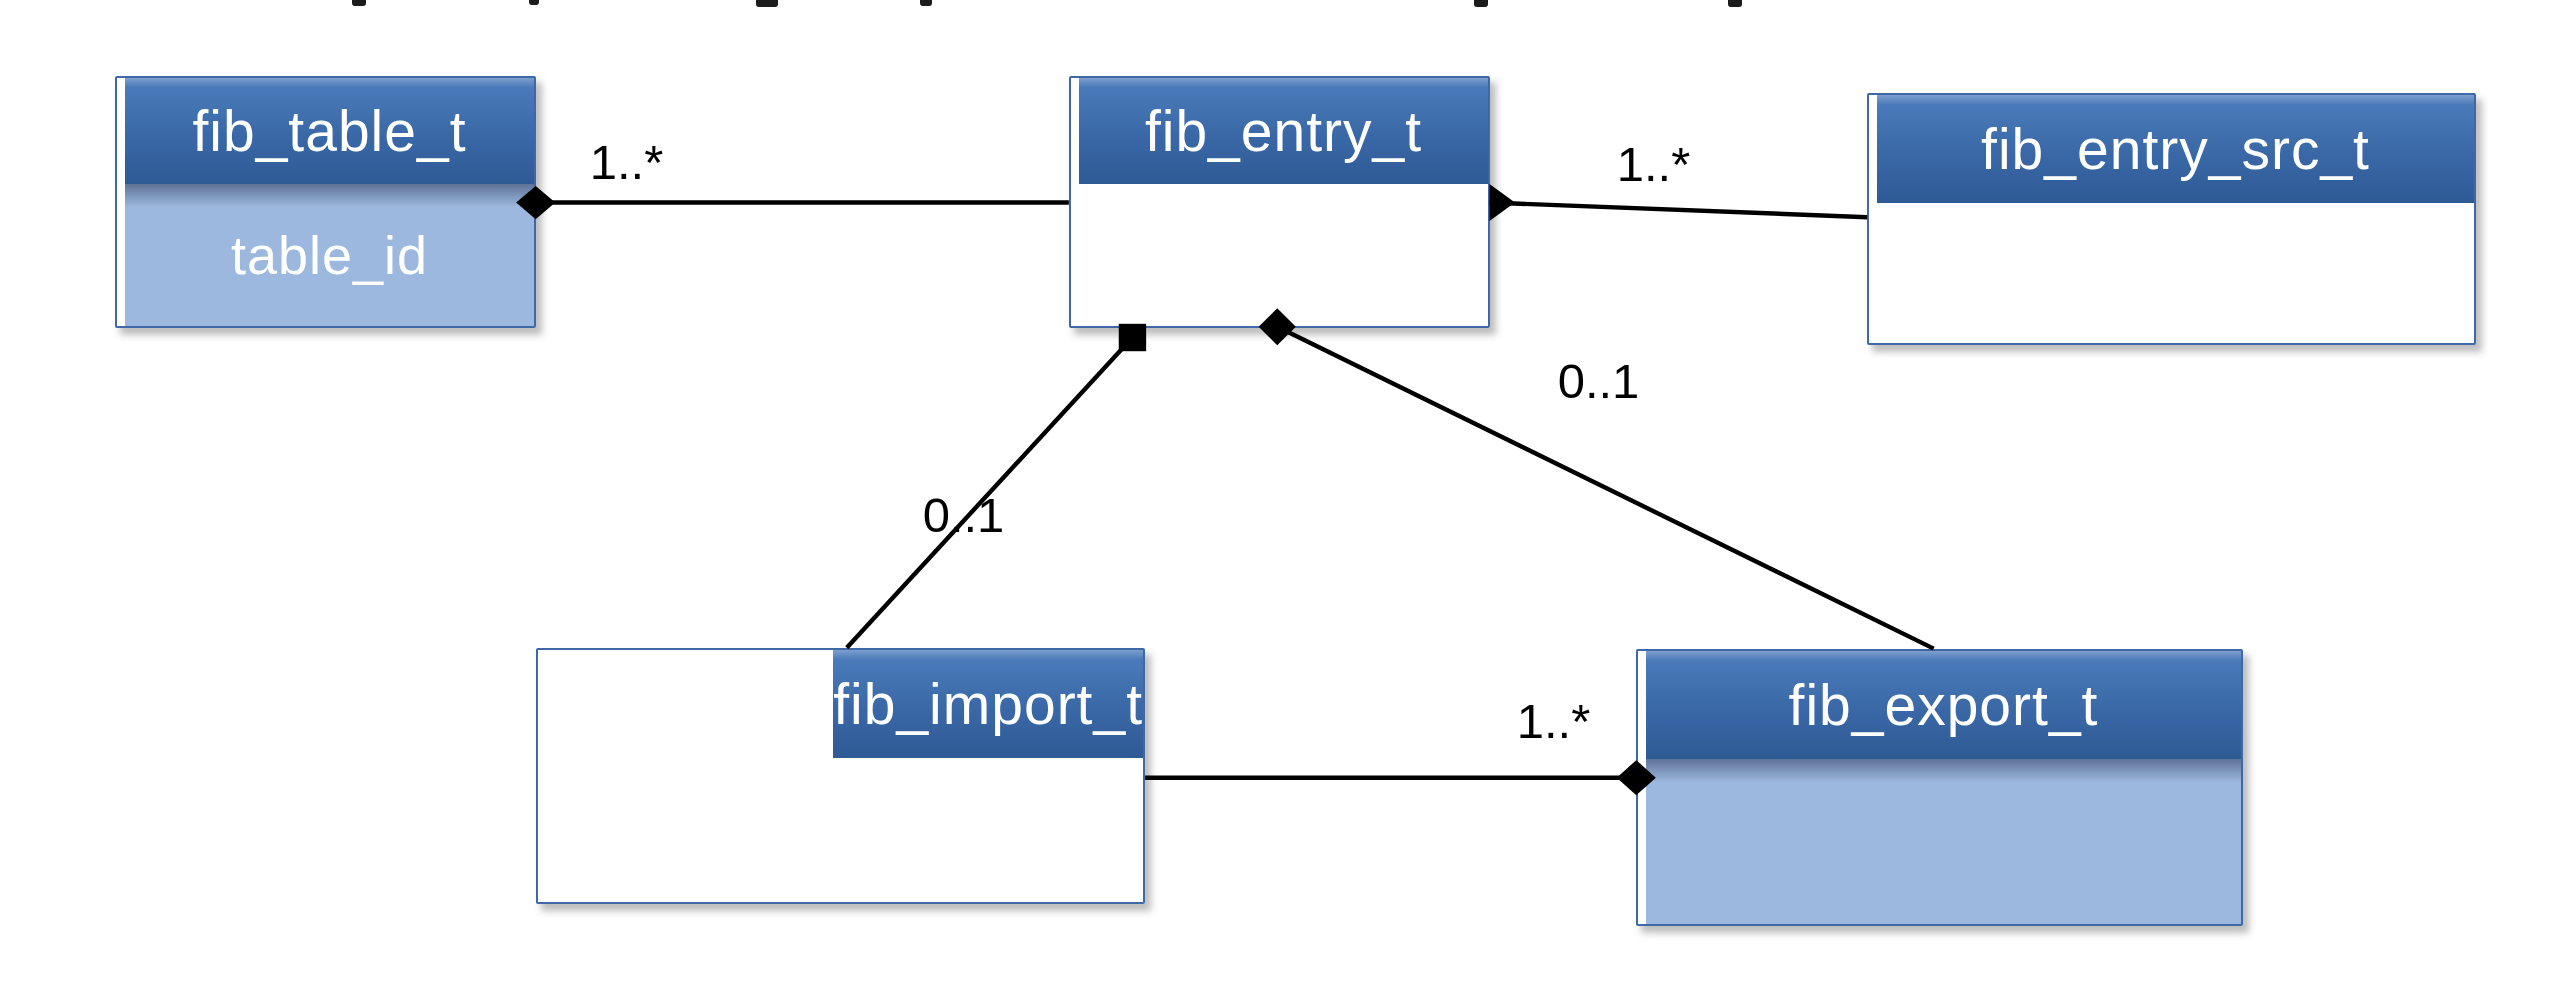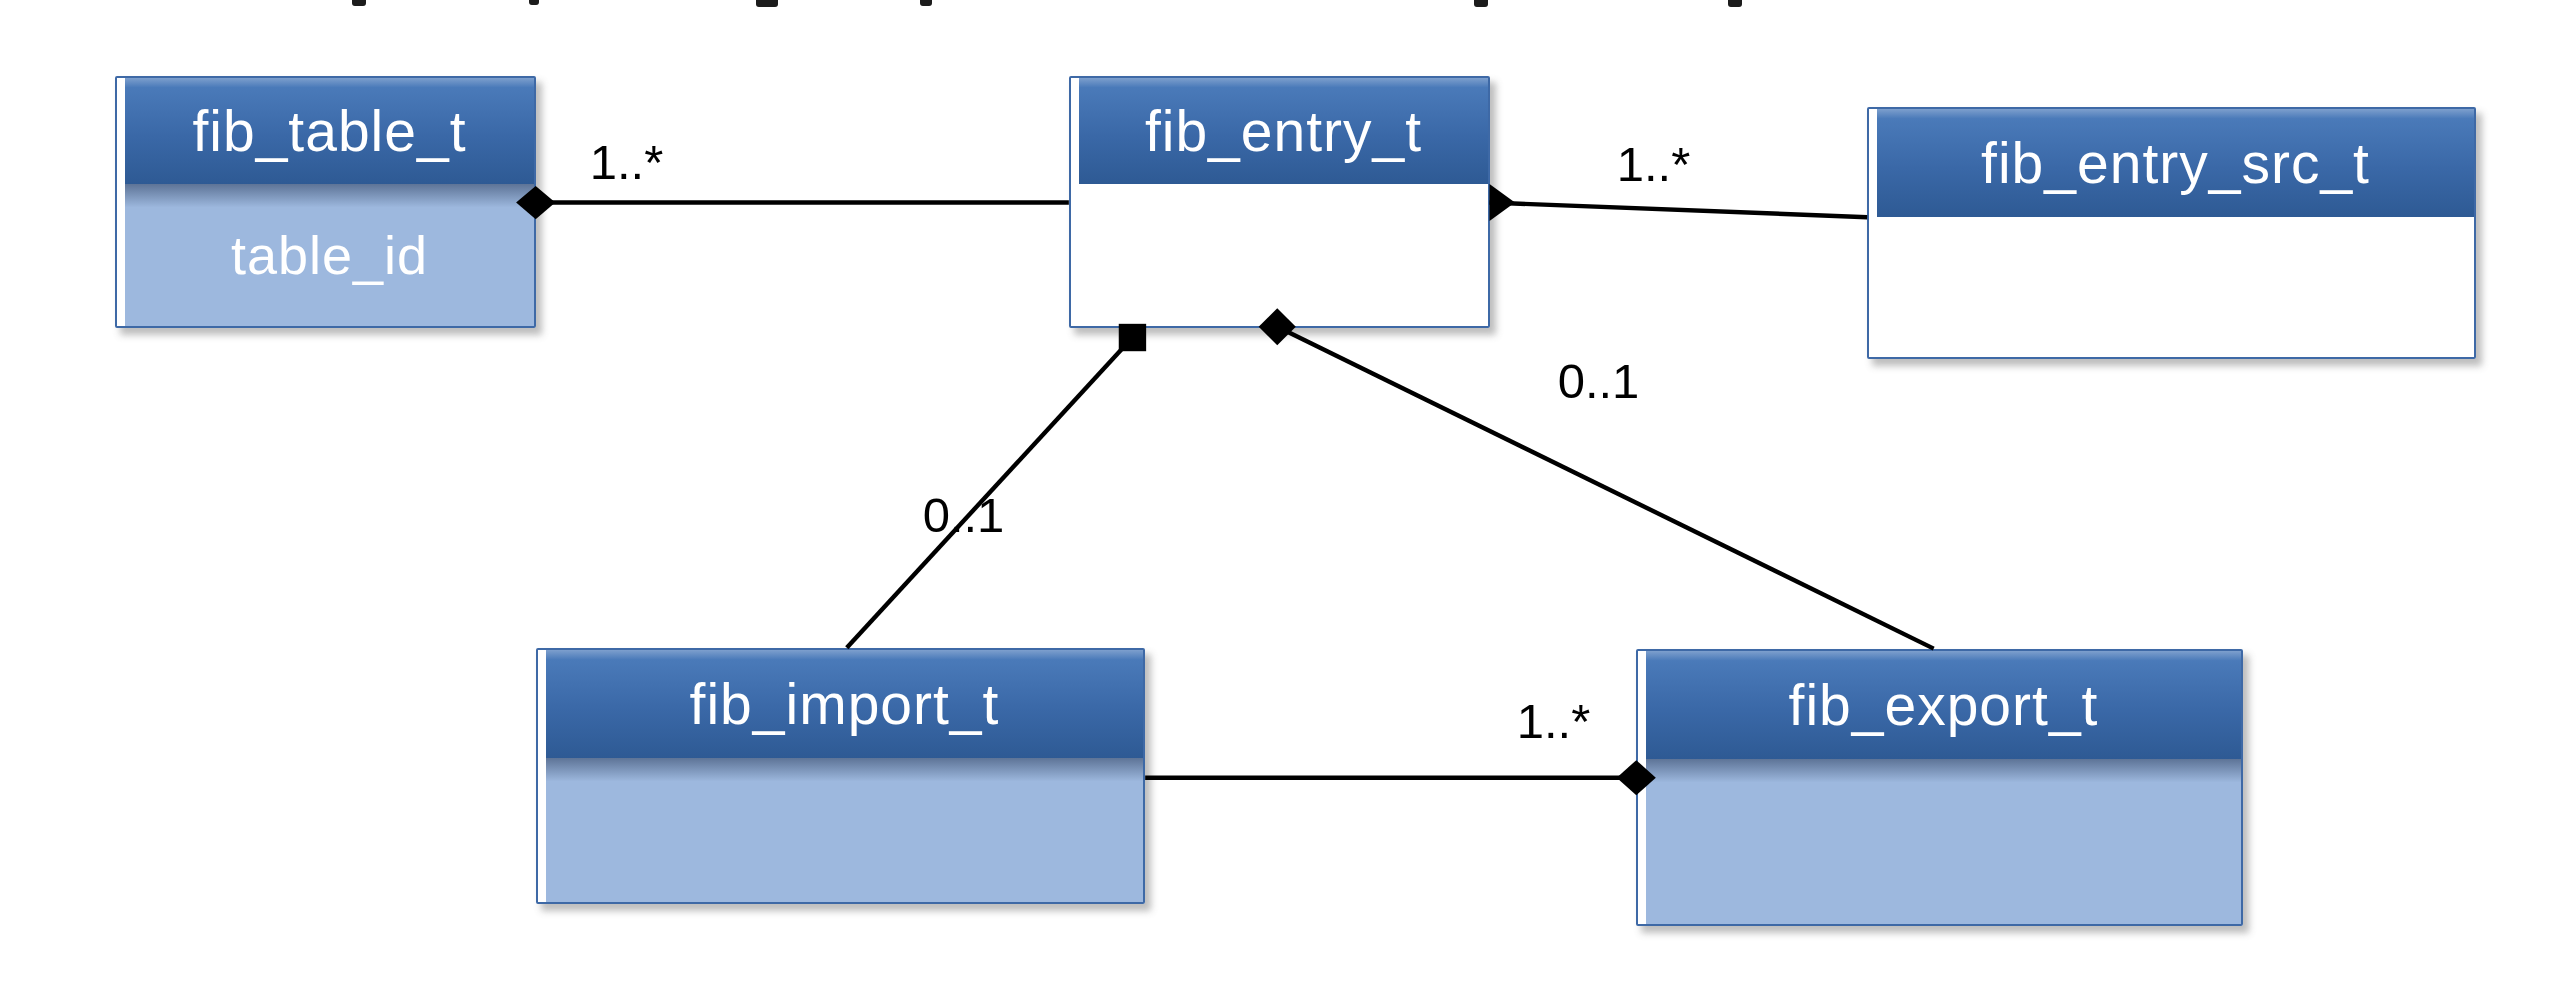--- a/index.html
+++ b/index.html
@@ -46,22 +46,22 @@
     color:#ffffff;
     display:flex;
     align-items:center;
     justify-content:center;
     font-size:54px;
     letter-spacing:1px;
     flex:1 1 auto;
   }
   #cls-table {left:115px; top:76px;  width:421px; height:252px;}
   #cls-entry {left:1069px;top:76px;  width:421px; height:252px;}
-  #cls-src   {left:1867px;top:107px;  width:609px; height:252px;}
-  #cls-import{left:536px; top:648px; width:609px; height:256px;}
+  #cls-src   {left:1867px;top:93px;  width:609px; height:252px;}
+  #cls-import{left:536px; top:648px; width:609px; height:256px;align-items:flex-end;}
   #cls-export{left:1636px;top:649px; width:607px; height:277px;}
   #cls-table .uml-header,#cls-entry .uml-header{height:106px;}
   #cls-src .uml-header,#cls-import .uml-header,#cls-export .uml-header{height:108px;}
   
   .wires{
     position:absolute;
     left:0; top:0;
     width:2576px;
     height:992px;
     z-index:2;

